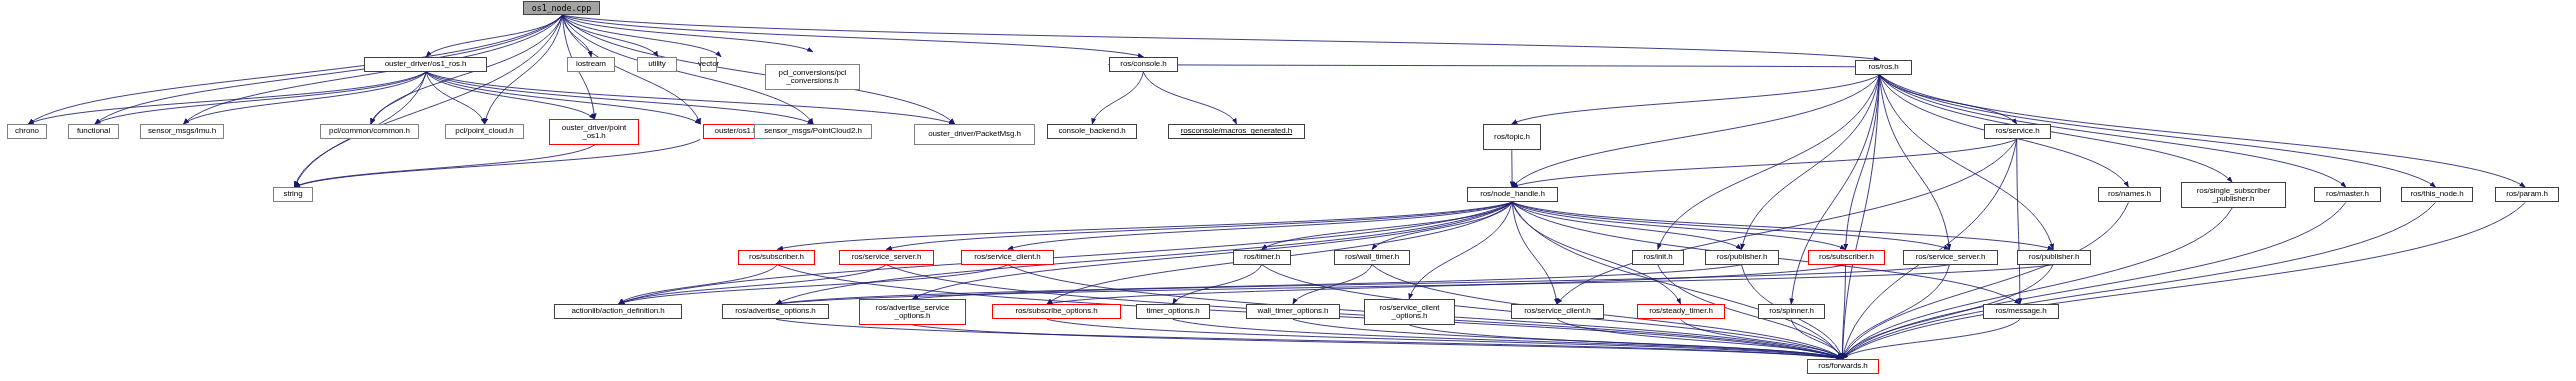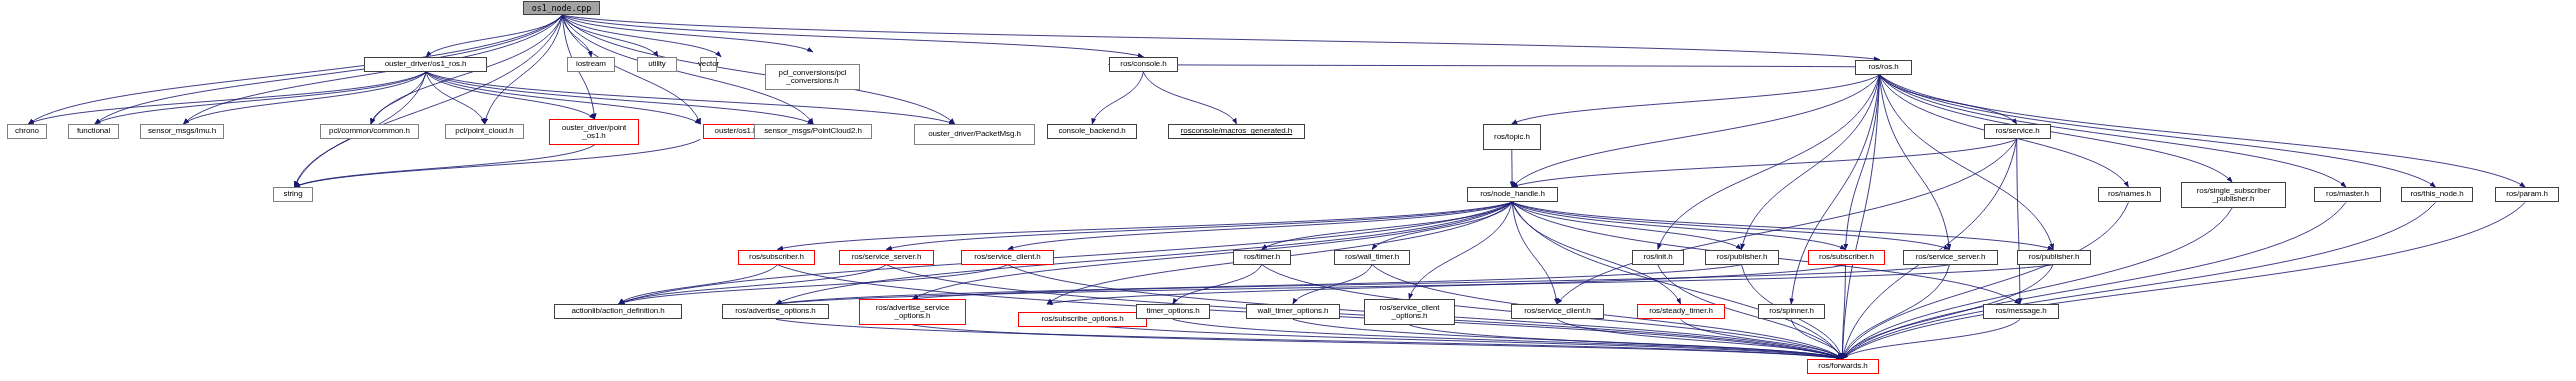--- a/index.html
+++ b/index.html
@@ -207,21 +207,21 @@
       <div class="node bold" style="left: 1334px; top: 250px; width: 76px; height: 15.4px;">ros/wall_timer.h</div>
       <div class="node bold" style="left: 1632px; top: 250px; width: 52px; height: 15.4px; text-align: center;">ros/init.h</div>
       <div class="node bold" style="left: 1705px; top: 250px; width: 74px; height: 15.4px;">ros/publisher.h</div>
       <div class="node red" style="left: 1808px; top: 250px; width: 77px; height: 15.4px;">ros/subscriber.h</div>
       <div class="node bold" style="left: 1903px; top: 250px; width: 95px; height: 15.4px;">ros/service_server.h</div>
       <div class="node bold" style="left: 2017px; top: 250px; width: 74px; height: 15.4px;">ros/publisher.h</div>
       <div class="node bold" style="left: 554px; top: 304px; width: 128px; height: 15.4px;">actionlib/action_definition.h</div>
       <div class="node bold" style="left: 722px; top: 304px; width: 107px; height: 15.4px;">ros/advertise_options.h</div>
       <div class="node red" style="left: 859px; top: 299px; width: 107px; height: 26px;">ros/advertise_service
 _options.h</div>
-      <div class="node red" style="left: 992px; top: 312px; width: 129px; height: 15.4px; margin-left: 26px;">ros/subscribe_options.h</div>
+      <div class="node red" style="left: 992px; top: 304px; width: 129px; height: 15.4px;">ros/subscribe_options.h</div>
       <div class="node bold" style="left: 1136px; top: 304px; width: 74px; height: 15.4px;">timer_options.h</div>
       <div class="node bold" style="left: 1246px; top: 304px; width: 94px; height: 15.4px;">wall_timer_options.h</div>
       <div class="node bold" style="left: 1364px; top: 299px; width: 91px; height: 26px;">ros/service_client
 _options.h</div>
       <div class="node bold" style="left: 1511px; top: 304px; width: 93px; height: 15.4px;">ros/service_client.h</div>
       <div class="node red" style="left: 1637px; top: 304px; width: 88px; height: 15.4px;">ros/steady_timer.h</div>
       <div class="node bold" style="left: 1758px; top: 304px; width: 67px; height: 15.4px;">ros/spinner.h</div>
       <div class="node bold" style="left: 1983px; top: 304px; width: 76px; height: 15.4px;">ros/message.h</div>
       <div class="node red" style="left: 1807px; top: 359px; width: 72px; height: 15.4px;">ros/forwards.h</div>
     </div>

